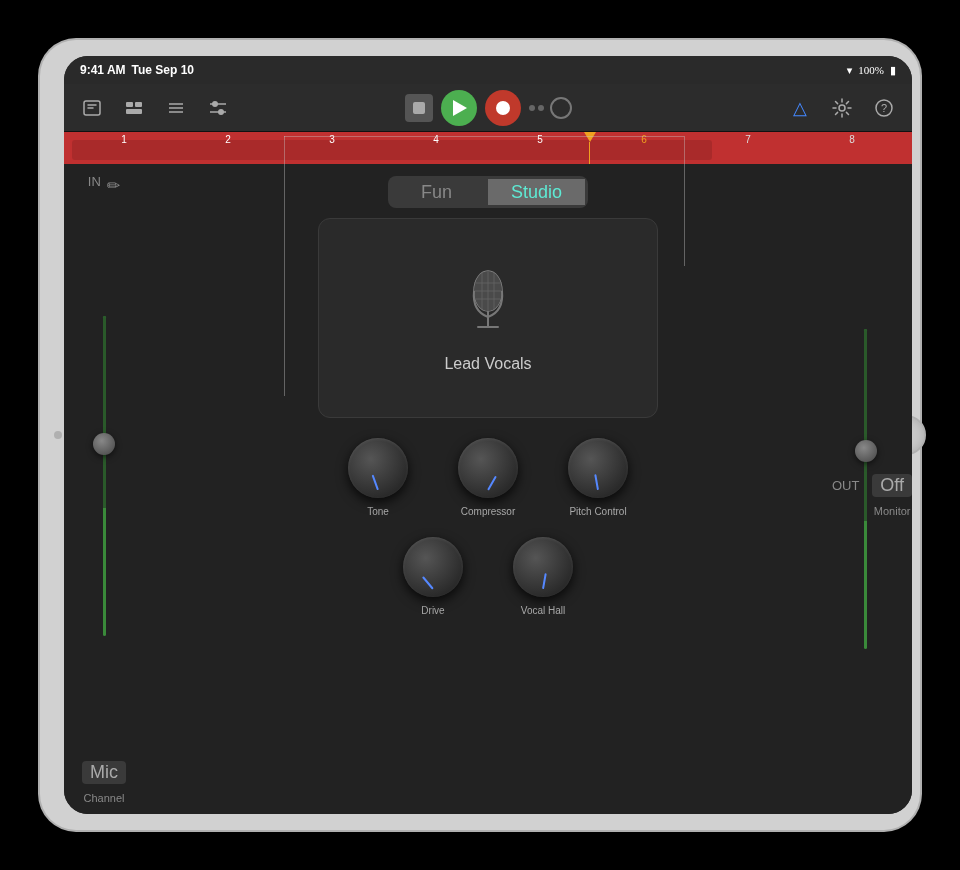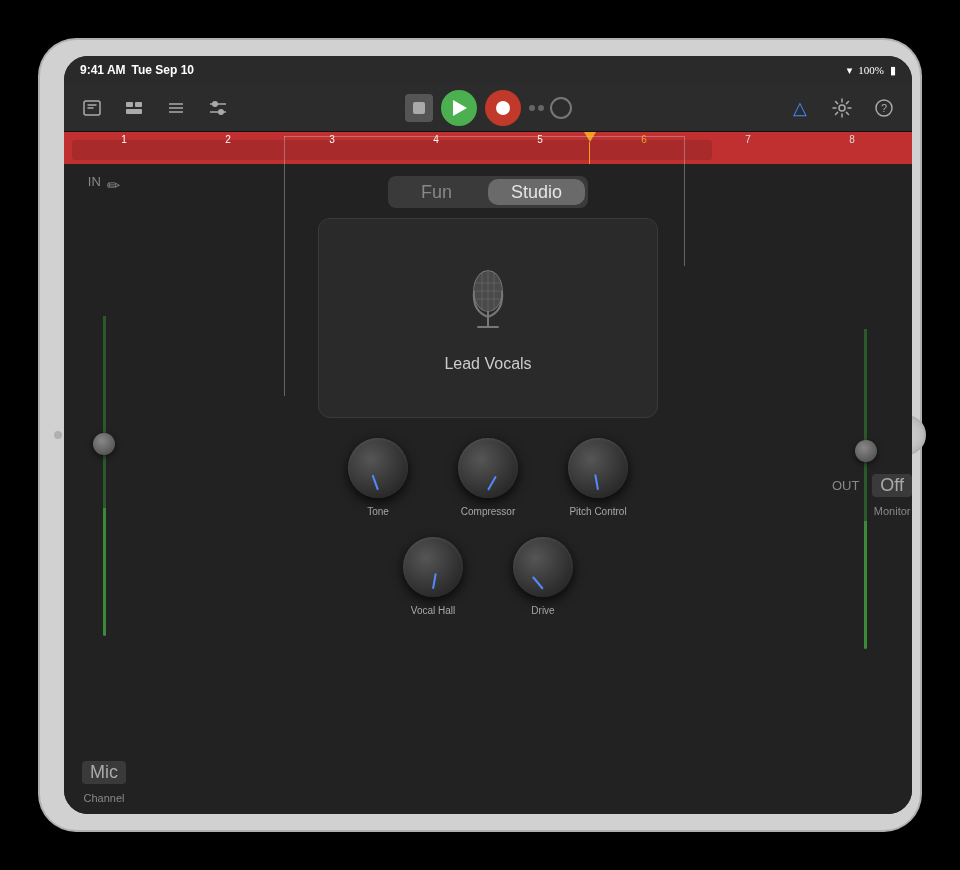--- a/index.html
+++ b/index.html
@@ -313,23 +313,23 @@
       font-family: -apple-system, sans-serif;
       cursor: pointer;
     }
 
     .mode-btn.inactive {
       color: #888;
       background: transparent;
     }
 
     .mode-btn.active {
-      color: #e5e5e5;
+      color: #5eead4;
       background: #6a6a6a;
-      border-radius: 10px;
+      border-radius: 0;
       margin: 3px;
     }
 
     
     .instrument-display {
       width: 340px;
       height: 200px;
       background: #2a2a2a;
       border-radius: 12px;
       display: flex;
@@ -645,29 +645,29 @@
             <div class="knob">
               <div class="knob-indicator pitch"></div>
             </div>
             <span class="knob-label">Pitch Control</span>
           </div>
         </div>
 
         <div class="knobs-row2">
           <div class="knob-group">
             <div class="knob">
+              <div class="knob-indicator drive"></div>
+            </div>
+            <span class="knob-label">Drive</span>
+          </div>
+          <div class="knob-group">
+            <div class="knob">
               <div class="knob-indicator vocal-hall"></div>
             </div>
             <span class="knob-label">Vocal Hall</span>
-          </div>
-          <div class="knob-group">
-            <div class="knob">
-              <div class="knob-indicator drive"></div>
-            </div>
-            <span class="knob-label">Drive</span>
           </div>
         </div>
 
       </div>
 
       <div class="right-panel">
         <span class="panel-label">OUT</span>
         <div class="slider-container">
           <div class="slider-track">
             <div class="slider-track-dark"></div>

